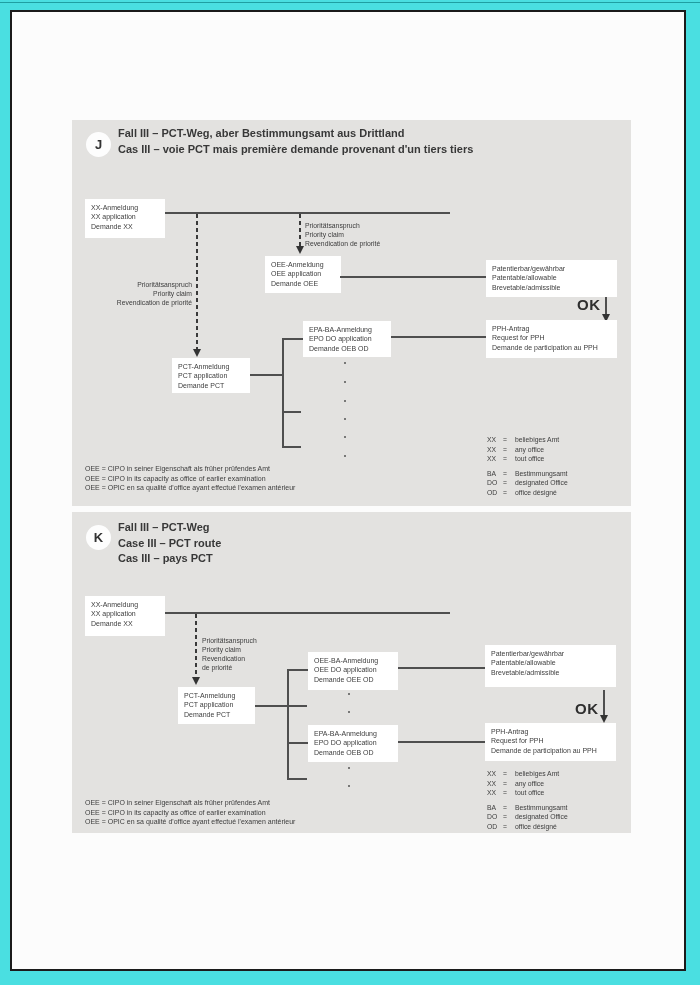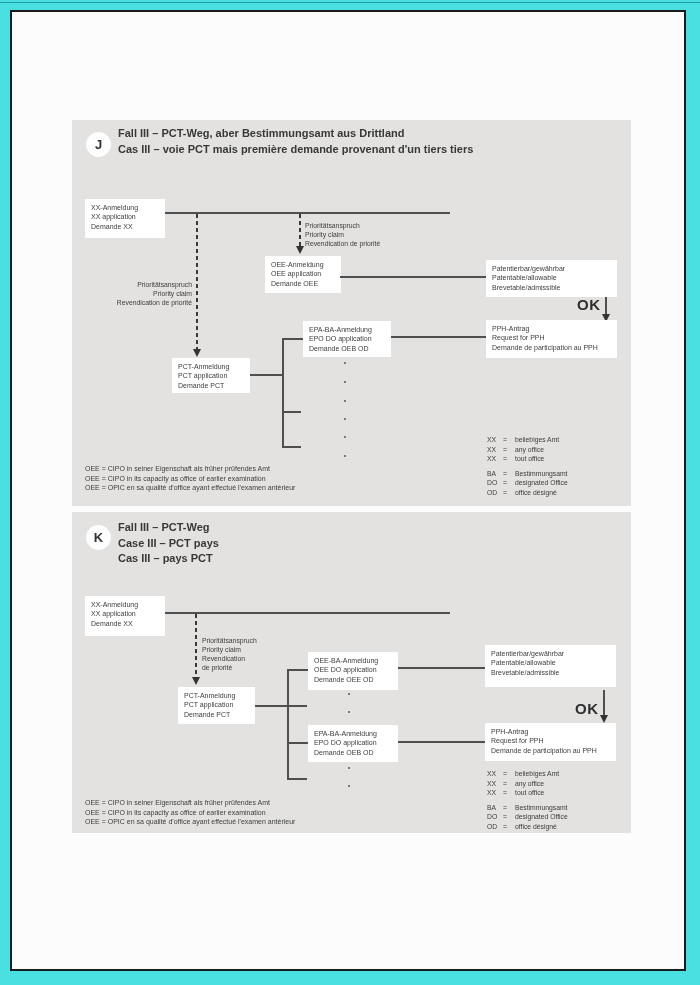--- a/index.html
+++ b/index.html
@@ -176,21 +176,21 @@
     <div>OEE = CIPO in its capacity as office of earlier examination</div>
     <div>OEE = OPIC en sa qualité d'office ayant effectué l'examen antérieur</div>
   </div>
 </div>
 
 <div class="panel" id="panel-k">
 
   <div class="badge" style="left:14px;top:13px;">K</div>
   <div class="title" style="left:46px;top:8px;">
     <div>Fall III – PCT-Weg</div>
-    <div>Case III – PCT pays</div>
+    <div>Case III – PCT route</div>
     <div>Cas III – pays PCT</div>
   </div>
 
   <div class="box" style="left:13px;top:84px;width:80px;height:40px;">
     <span>XX-Anmeldung</span>
     <span>XX application</span>
     <span>Demande XX</span>
   </div>
   <div class="hline" style="left:93px;top:100px;width:285px;"></div>
 

